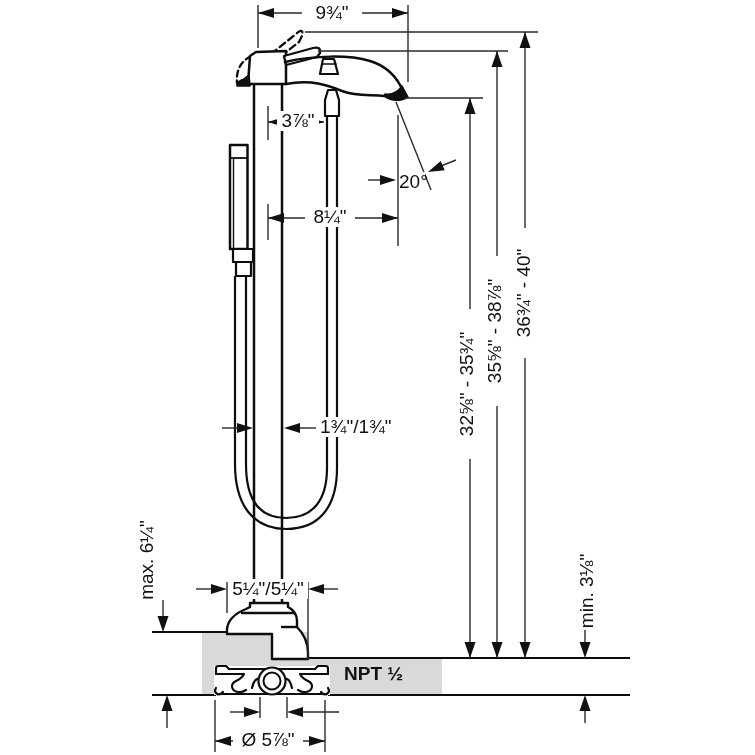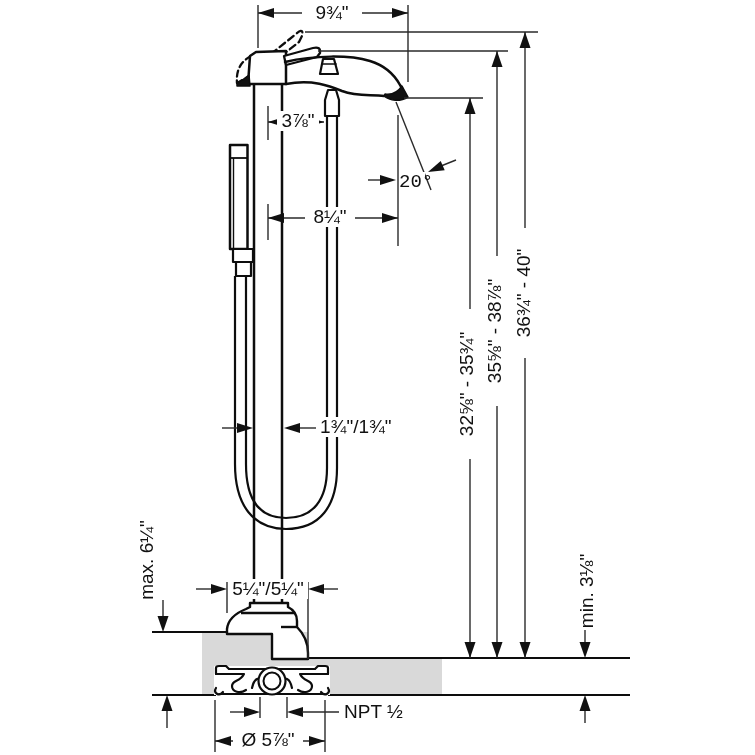--- a/index.html
+++ b/index.html
@@ -194,25 +194,25 @@
       <line x1="325" y1="700" x2="325" y2="752"></line>
       <line x1="215" y1="741" x2="325" y2="741"></line>
       <path d="M215,741 L231,736 L231,746 Z" fill="#111" stroke="none"></path>
       <path d="M325,741 L309,736 L309,746 Z" fill="#111" stroke="none"></path>
     </g>
   </g>
 </svg>
 
 <div class="lbl" style="left:302px;top:3px;width:60px;">9¾"</div>
 <div class="lbl" style="left:277px;top:111px;width:42px;">3⅞"</div>
-<div class="lbl" style="left:399px;top:172px;width:26px;font-family:Liberation Mono, monospace;">20°</div>
+<div class="lbl" style="left:399px;top:172px;width:26px;">20°</div>
 <div class="lbl" style="left:305px;top:207px;width:50px;">8¼"</div>
 <div class="lbl left" style="left:320px;top:417px;width:112px;">1¾"/1¾"</div>
 <div class="lbl rot" style="left:392px;top:374px;width:150px;">32⅝" - 35¾"</div>
 <div class="lbl rot" style="left:420px;top:321px;width:150px;">35⅝" - 38⅞"</div>
 <div class="lbl rot" style="left:459px;top:283px;width:130px;">36¾" - 40"</div>
 <div class="lbl rot nobg" style="left:97px;top:550px;width:100px;">max. 6¼"</div>
 <div class="lbl rot nobg" style="left:540px;top:581px;width:94px;">min. 3⅛"</div>
 <div class="lbl" style="left:228px;top:579px;width:80px;">5¼"/5¼"</div>
-<div class="lbl left nobg" style="left:344px;top:702px;width:70px;">NPT ½</div>
+<div class="lbl left nobg" style="left:344px;top:664px;width:70px;font-weight:bold;">NPT ½</div>
 <div class="lbl" style="left:233px;top:730px;width:70px;">Ø 5⅞"</div>
 
 </div>
 
 </body></html>

